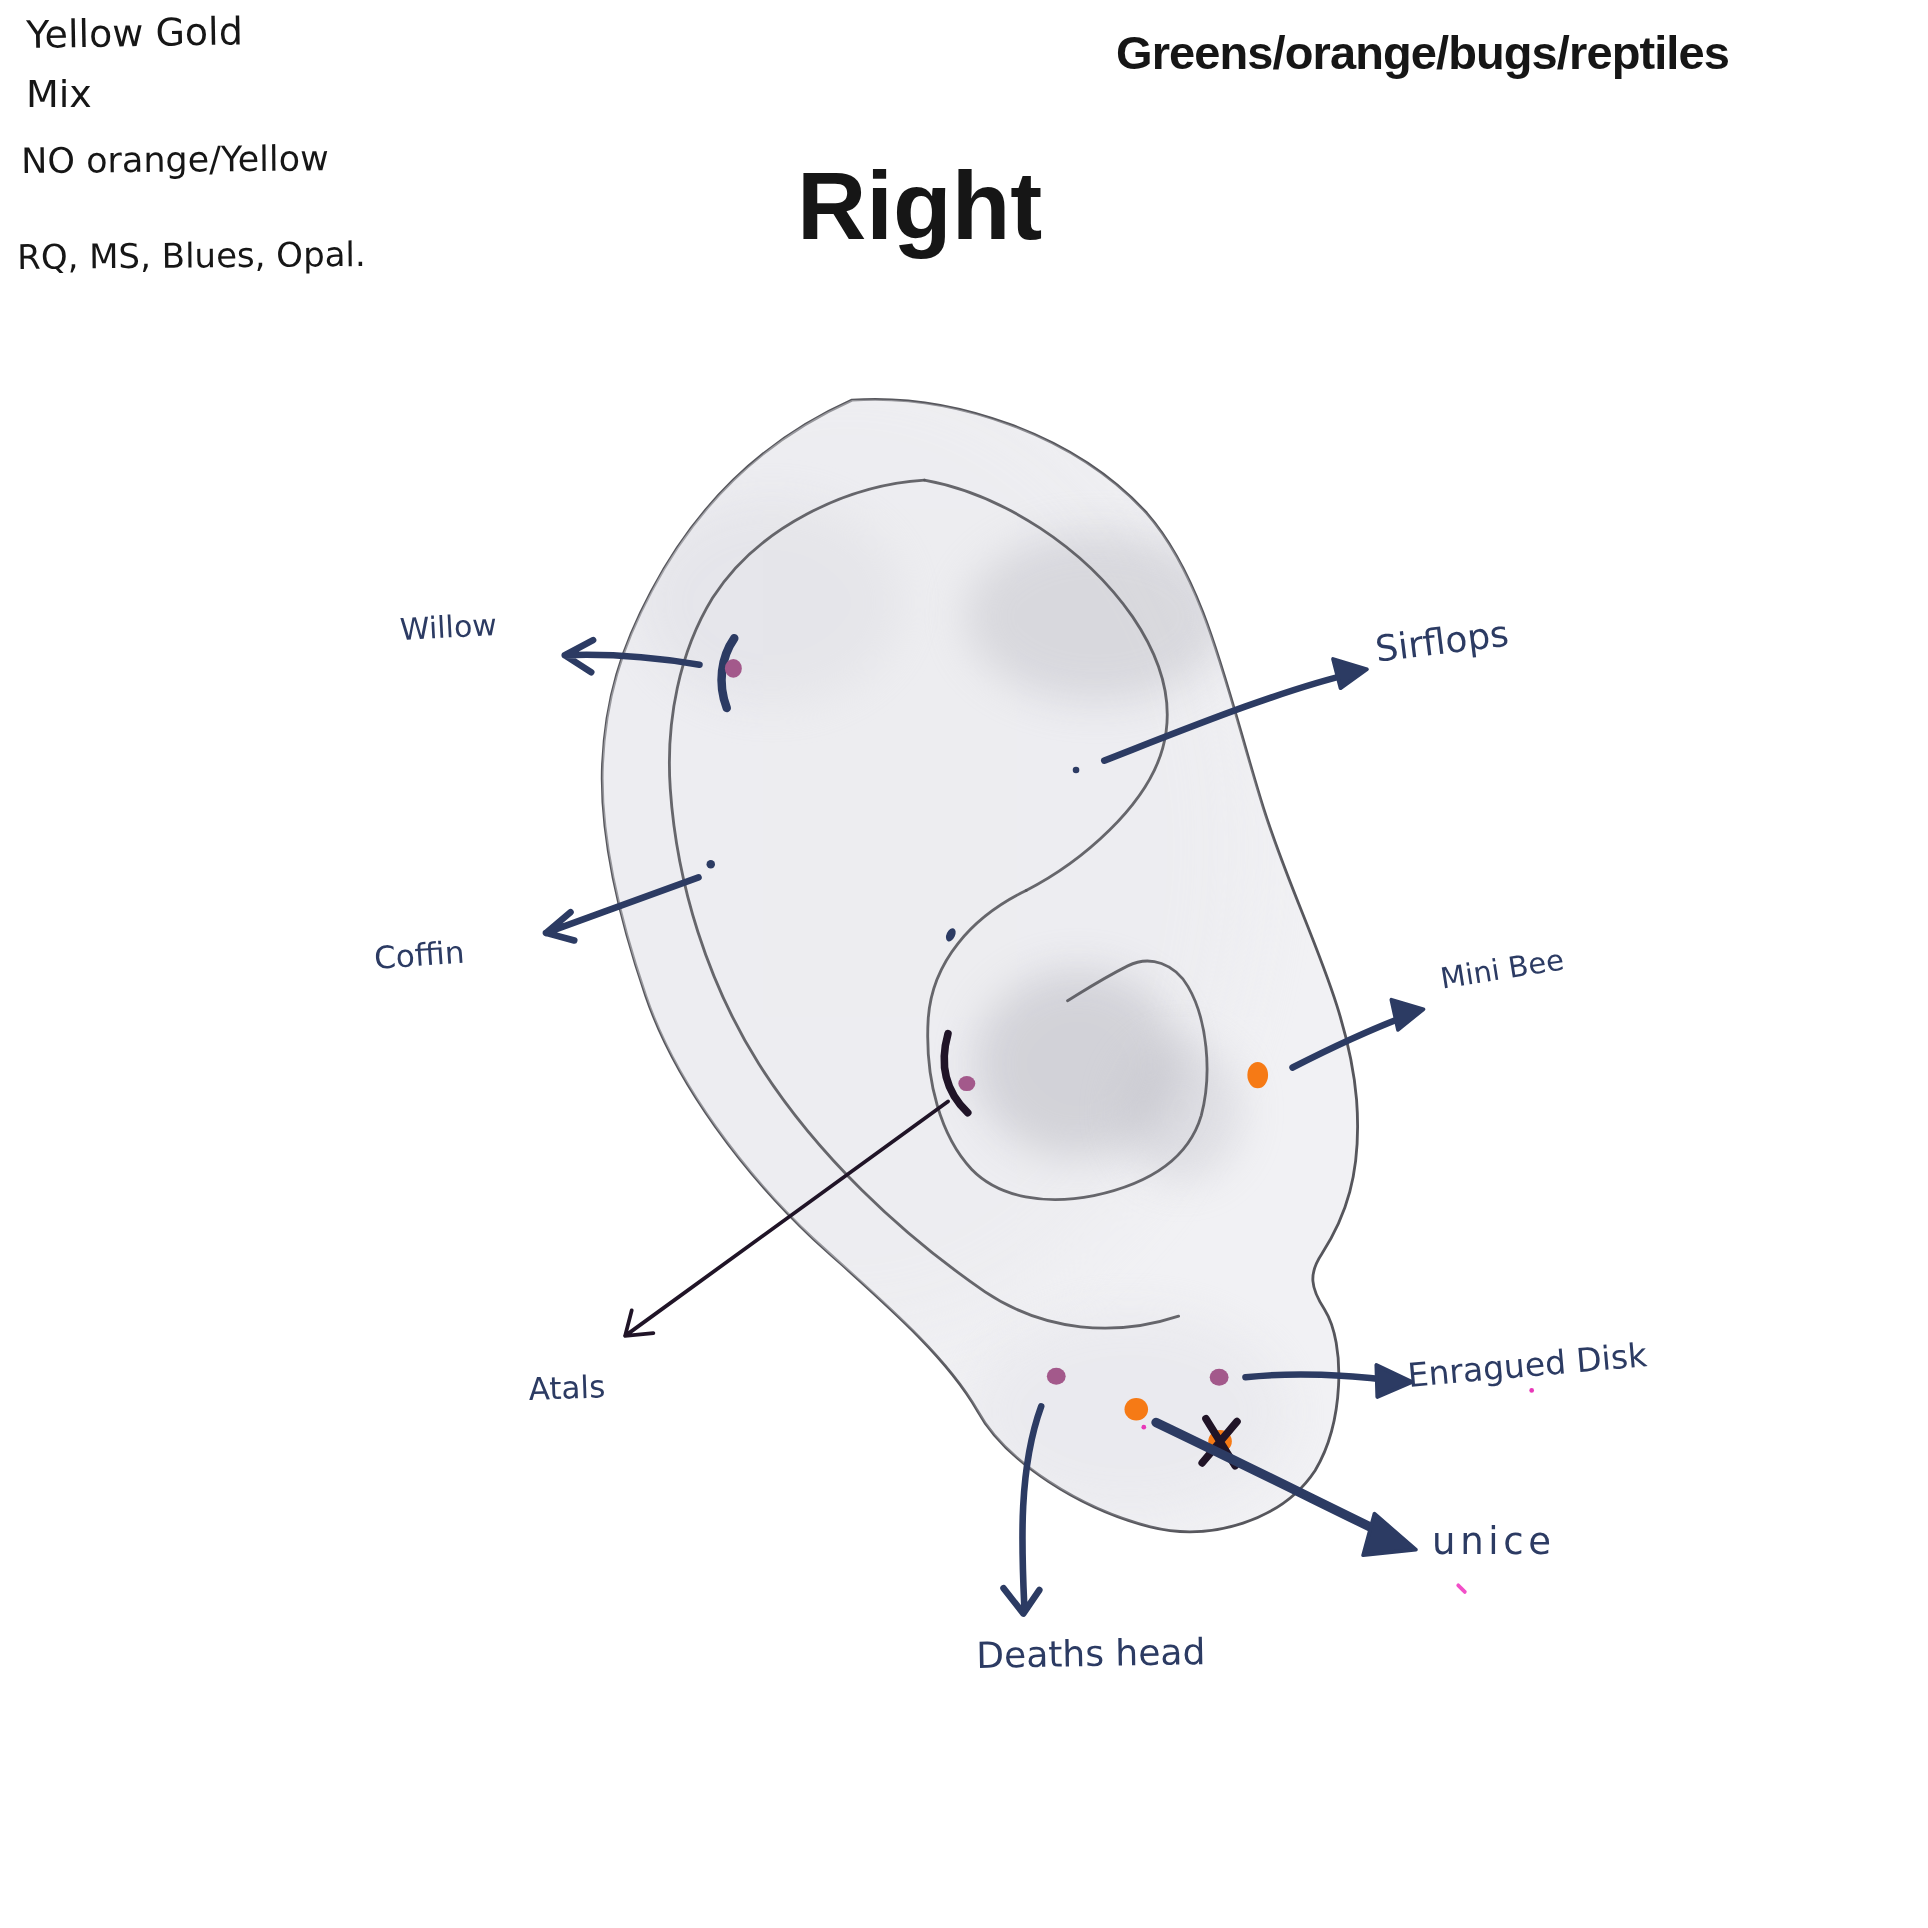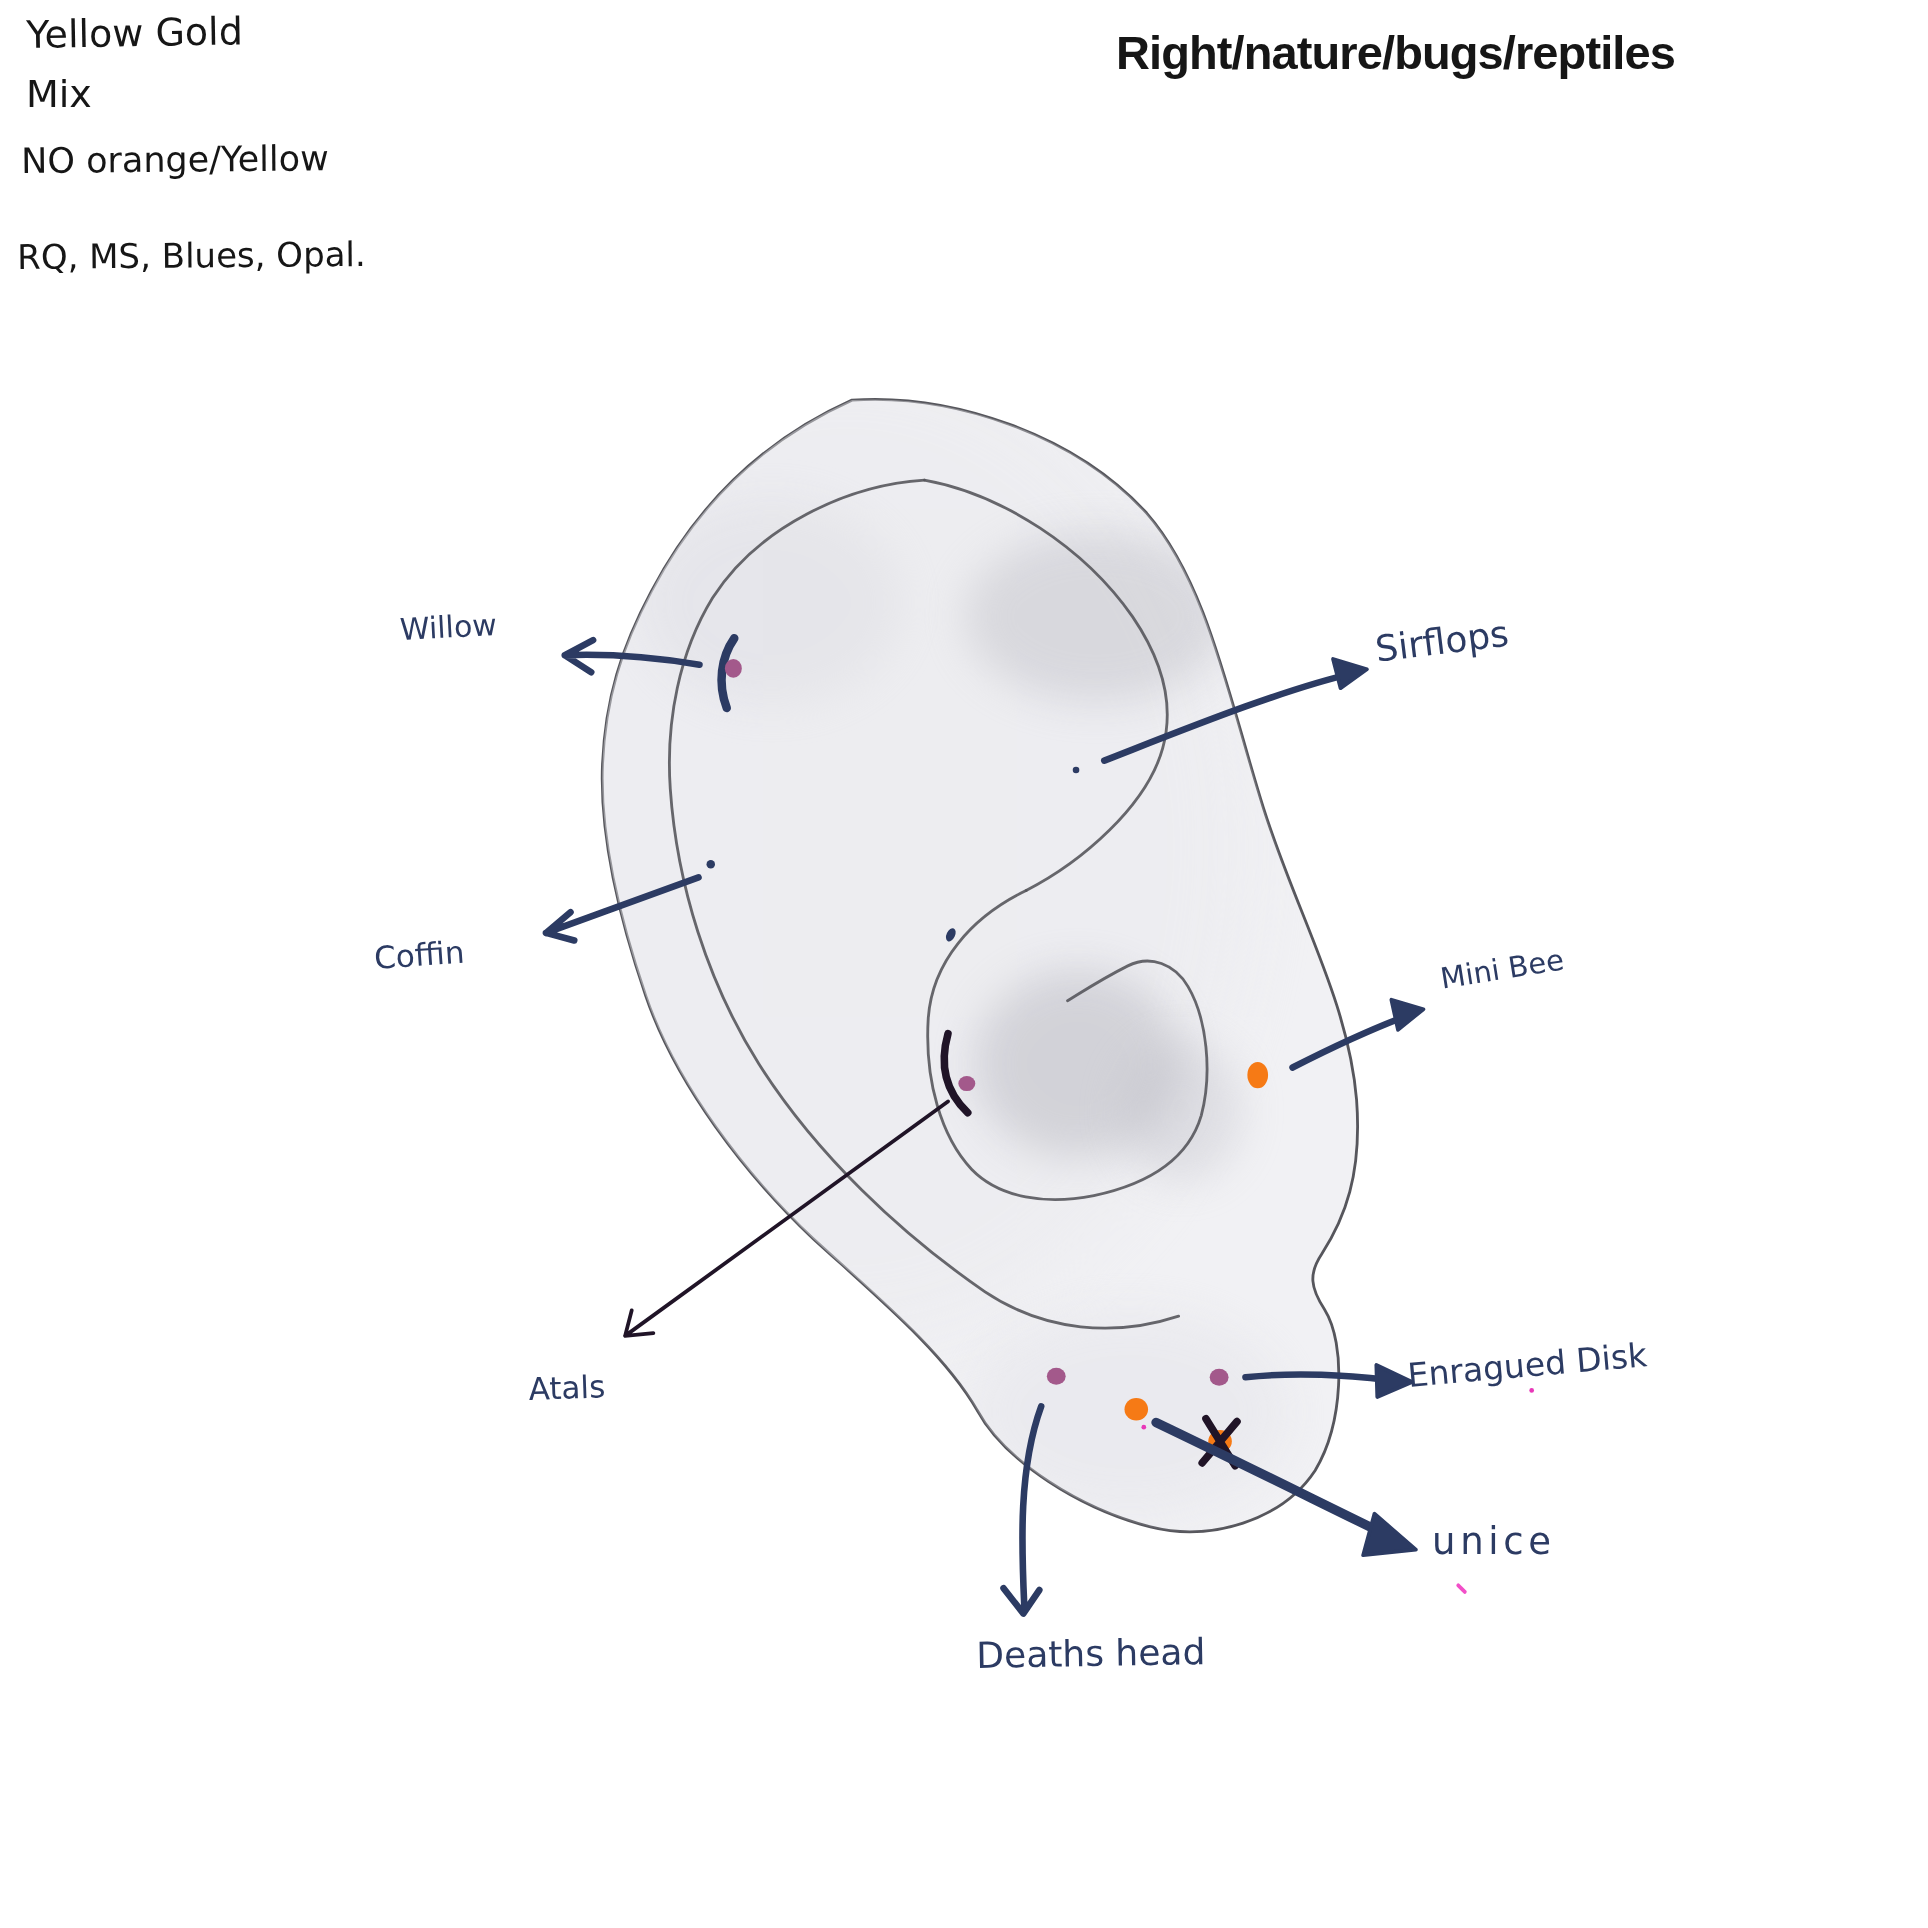--- a/index.html
+++ b/index.html
@@ -80,21 +80,22 @@
   .dot-navy    { fill: var(--color-ink_navy, #2c3b63); }
   .dot-magenta { fill: var(--color-dot_magenta, #e838b8); }
   .mark-pink   { fill: none; stroke: var(--color-mark_pink, #f24fc8); stroke-width: 4; stroke-linecap: round; }
   .x-mark     { fill: none; stroke: var(--color-arrow_black, #201427); stroke-width: 8; stroke-linecap: round; }
 </style>
 </head>
 <body>
 
 <div class="canvas">
 
-  <div class="theme-heading">Right/nature/bugs/reptiles</div>
+  <div class="theme-heading">Greens/orange/bugs/reptiles</div>
+  <div class="side-title">Right</div>
 
   <div class="note note-1">Yellow Gold</div>
   <div class="note note-2">Mix</div>
   <div class="note note-3">NO orange/Yellow</div>
   <div class="note note-4">RQ, MS, Blues, Opal.</div>
 
   <svg class="ear-svg" width="1928" height="1928" viewBox="0 0 2048 2048">
     <defs>
       <clipPath id="earClip">
         <path d="M 905 425 C 1010 418 1140 460 1218 545 C 1282 618 1305 740 1342 858 C 1378 972 1432 1062 1441 1168 C 1447 1248 1428 1295 1404 1332 C 1390 1353 1392 1368 1407 1391 C 1430 1428 1427 1512 1397 1562 C 1362 1615 1286 1638 1222 1622 C 1148 1603 1068 1553 1038 1498 C 1002 1436 932 1378 864 1316 C 792 1248 718 1152 686 1058 C 656 970 637 884 640 812 C 643 742 660 688 692 628 C 734 548 800 472 905 425 Z"></path>

